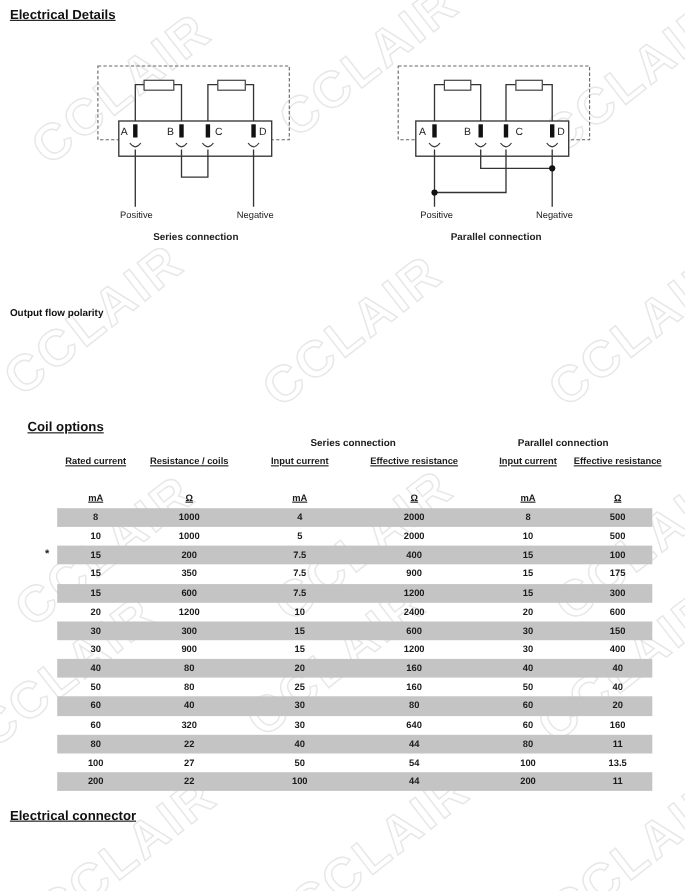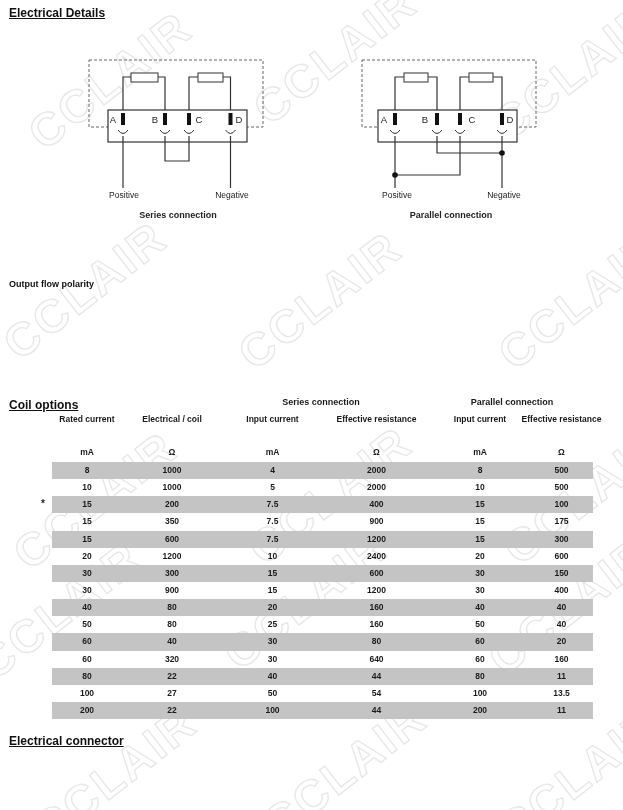--- a/index.html
+++ b/index.html
@@ -15,21 +15,21 @@
   .b9{position:absolute;left:9px;font-size:9px;font-weight:bold;color:#111;margin-top:20px;}
 
   svg{position:absolute;overflow:visible;}
   svg text{font-family:"Liberation Sans", sans-serif;fill:#222;}
   .pin-letter{font-size:9.5px;}
   .lead-label{font-size:8.5px;}
   .diag-caption{font-size:9px;font-weight:bold;}
 
   
   .grp{position:absolute;top:397px;font-size:9px;font-weight:bold;text-align:center;}
-  .thead-row,.units-row{position:absolute;left:52px;width:541px;display:flex;}
+  .thead-row,.units-row{position:absolute;left:52px;width:541px;display:flex;text-decoration:underline;}
   .thead-row{top:413px;}
   .units-row{top:430px;margin-top:16px;}
   .tbody{position:absolute;left:52px;top:462px;width:541px;}
   .trow{display:flex;height:17.15px;line-height:17.15px;}
   .trow.stripe{background:#c4c4c4;}
   .tcell{font-size:8.5px;font-weight:bold;text-align:center;white-space:nowrap;
          display:flex;align-items:center;justify-content:center;}
   .tcell:nth-child(1){width:70px;}
   .tcell:nth-child(2){width:100px;}
   .tcell:nth-child(3){width:101px;}
@@ -103,28 +103,28 @@
     <path d="M45,83 V135 M110,83 V122 H45 M87,83 V100 H152 M152,83 V135" fill="none" stroke="#333" stroke-width="1.2"></path>
     <circle cx="45" cy="122" r="2.8" fill="#111"></circle>
     <circle cx="152" cy="100" r="2.8" fill="#111"></circle>
     <text x="47" y="145" text-anchor="middle" class="lead-label">Positive</text>
     <text x="154" y="145" text-anchor="middle" class="lead-label">Negative</text>
     <text x="101" y="165" text-anchor="middle" class="diag-caption">Parallel connection</text>
   </svg>
 
   <div class="b9" style="top:259px;">Output flow polarity</div>
 
-  <div class="h1" style="top:398px;">Coil options</div>
+  <div class="h1" style="top:381px;margin-left:16px;">Coil options</div>
 
   <div class="grp" style="left:241px;width:160px;">Series connection</div>
   <div class="grp" style="left:432px;width:160px;">Parallel connection</div>
 
   <div class="thead-row">
     <div class="tcell th">Rated current</div>
-    <div class="tcell th">Electrical / coil</div>
+    <div class="tcell th">Resistance / coils</div>
     <div class="tcell th">Input current</div>
     <div class="tcell th">Effective resistance</div>
     <div class="tcell th">Input current</div>
     <div class="tcell th">Effective resistance</div>
   </div>
 
   <div class="units-row">
     <div class="tcell th">mA</div>
     <div class="tcell th">Ω</div>
     <div class="tcell th">mA</div>

